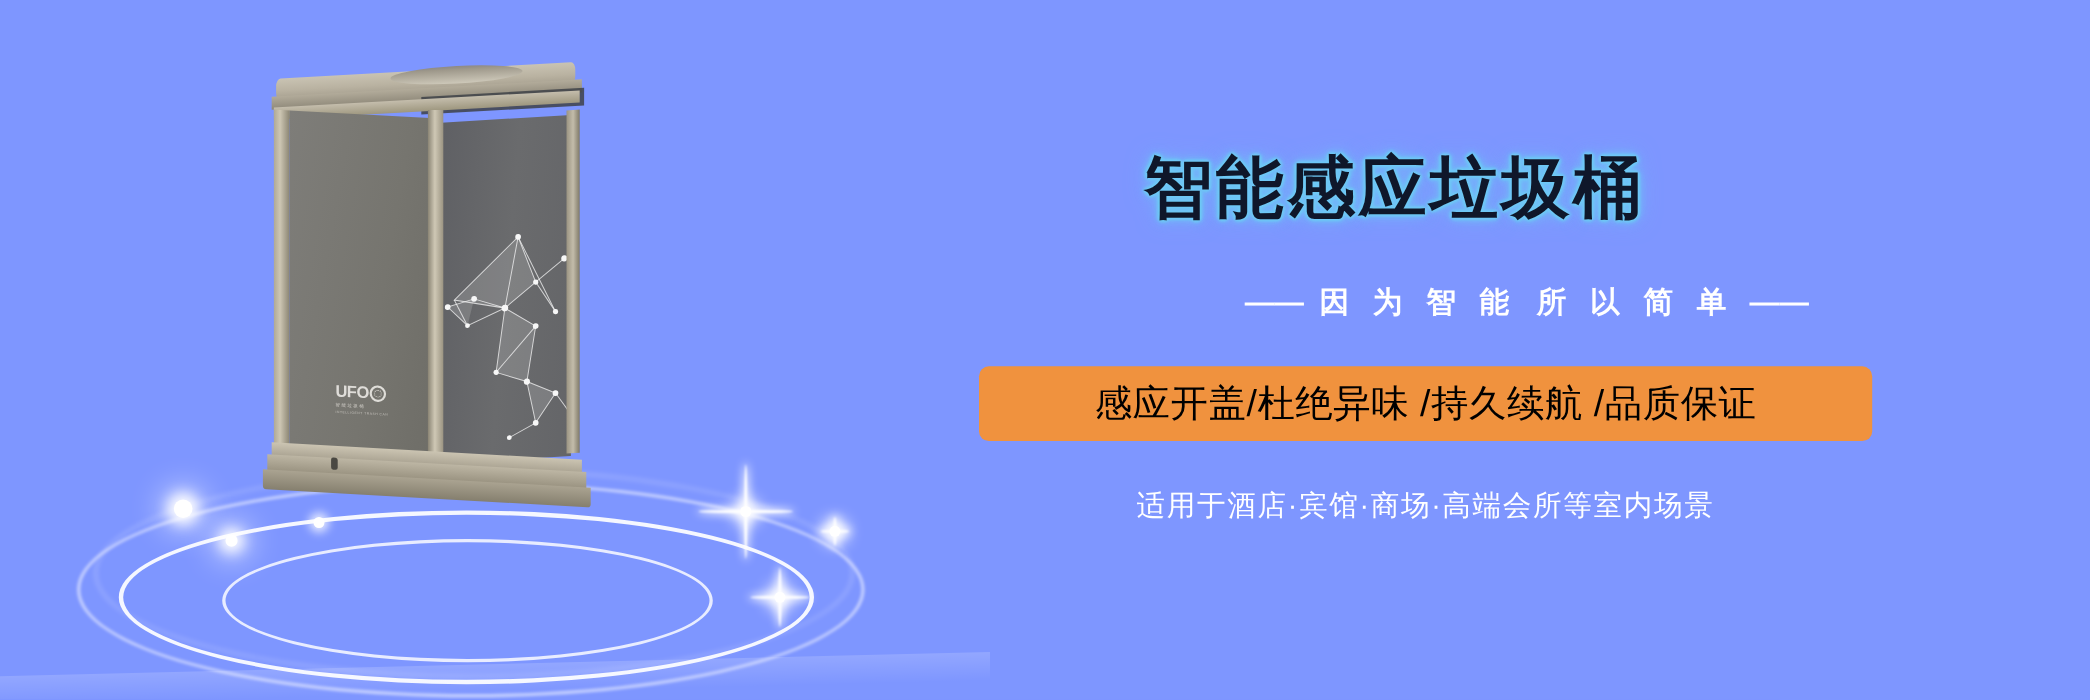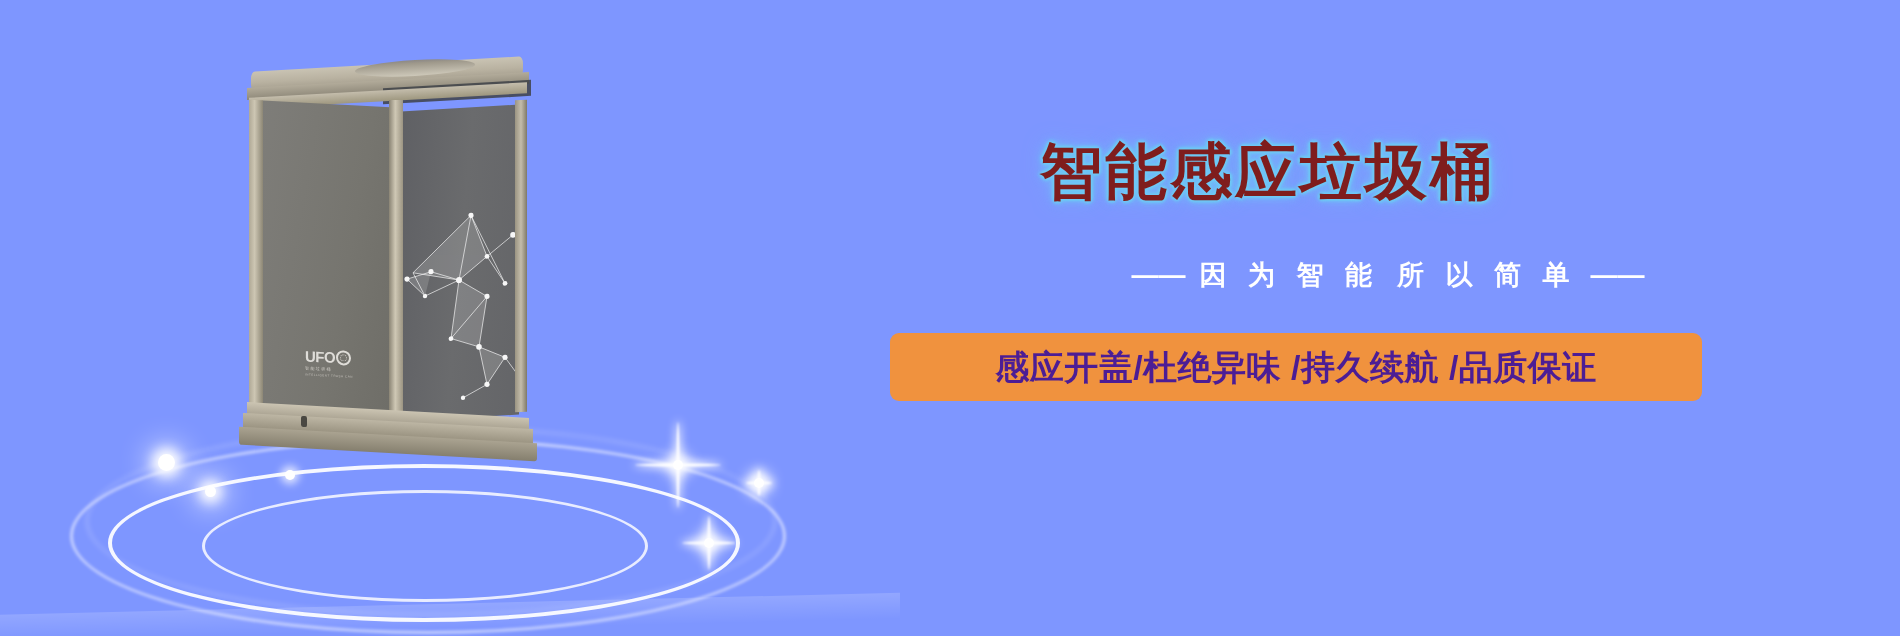--- a/index.html
+++ b/index.html
@@ -342,21 +342,21 @@
     height: 636px;
   }
 
   .headline {
     position: absolute;
     left: 160px;
     top: 138px;
     font-size: 62px;
     font-weight: 700;
     line-height: 68px;
-    color: #7f1d1d;
+    color: #0f172a;
     letter-spacing: 3px;
     white-space: nowrap;
     text-shadow:
        0 0 2px #6fc9f5,
        2px 0 3px #6fc9f5,
       -2px 0 3px #6fc9f5,
        0 2px 3px #6fc9f5,
        0 -2px 3px #6fc9f5,
        0 0 10px rgba(111,201,245,0.95),
        0 0 20px rgba(111,201,245,0.65);
@@ -392,23 +392,23 @@
     width: 812px;
     height: 68px;
     background: #f0923e;
     border-radius: 9px;
     display: flex;
     align-items: center;
     justify-content: center;
   }
   .feature-band span {
     font-size: 34px;
-    font-weight: 700;
+    font-weight: 400;
     line-height: 40px;
-    color: #4c1d95;
+    color: #000000;
     letter-spacing: 0.5px;
     white-space: nowrap;
   }
 
   .scene-line {
     position: absolute;
     left: 10px;
     top: 442px;
     width: 812px;
     text-align: center;
@@ -535,15 +535,16 @@
     <div class="headline">智能感应垃圾桶</div>
 
     <div class="subline">
       <span class="dash">——</span><span>因 为 智 能</span><span class="gap"></span><span>所 以 简 单</span><span class="dash">——</span>
     </div>
 
     <div class="feature-band">
       <span>感应开盖/杜绝异味 /持久续航 /品质保证</span>
     </div>
 
+    <div class="scene-line">适用于酒店·宾馆·商场·高端会所等室内场景</div>
   </div>
 
 </div>
 
 </body></html>

